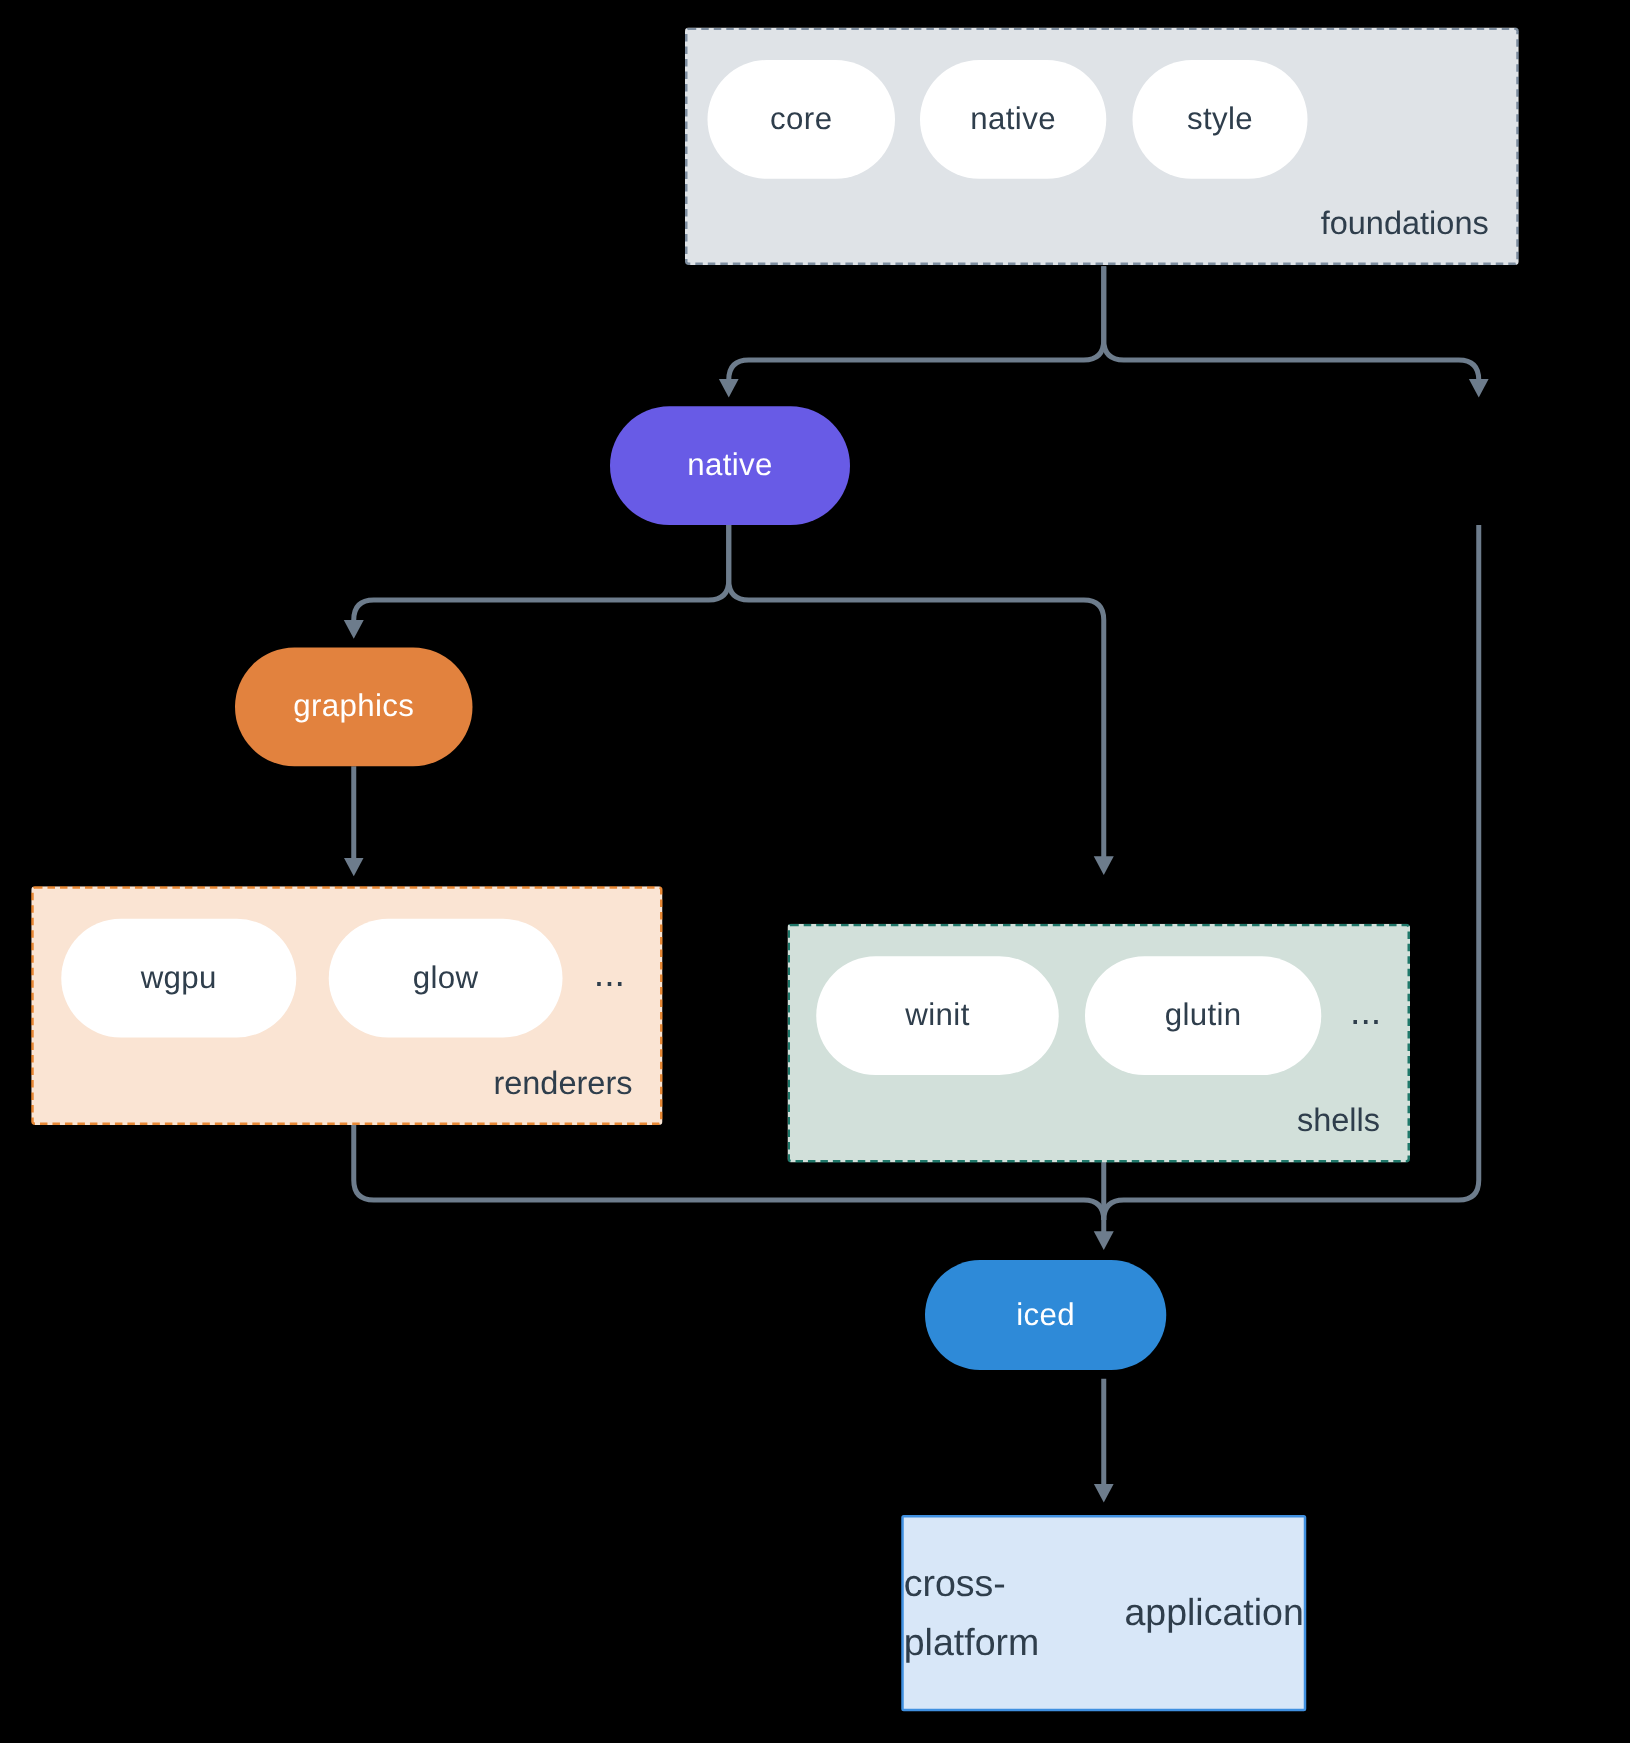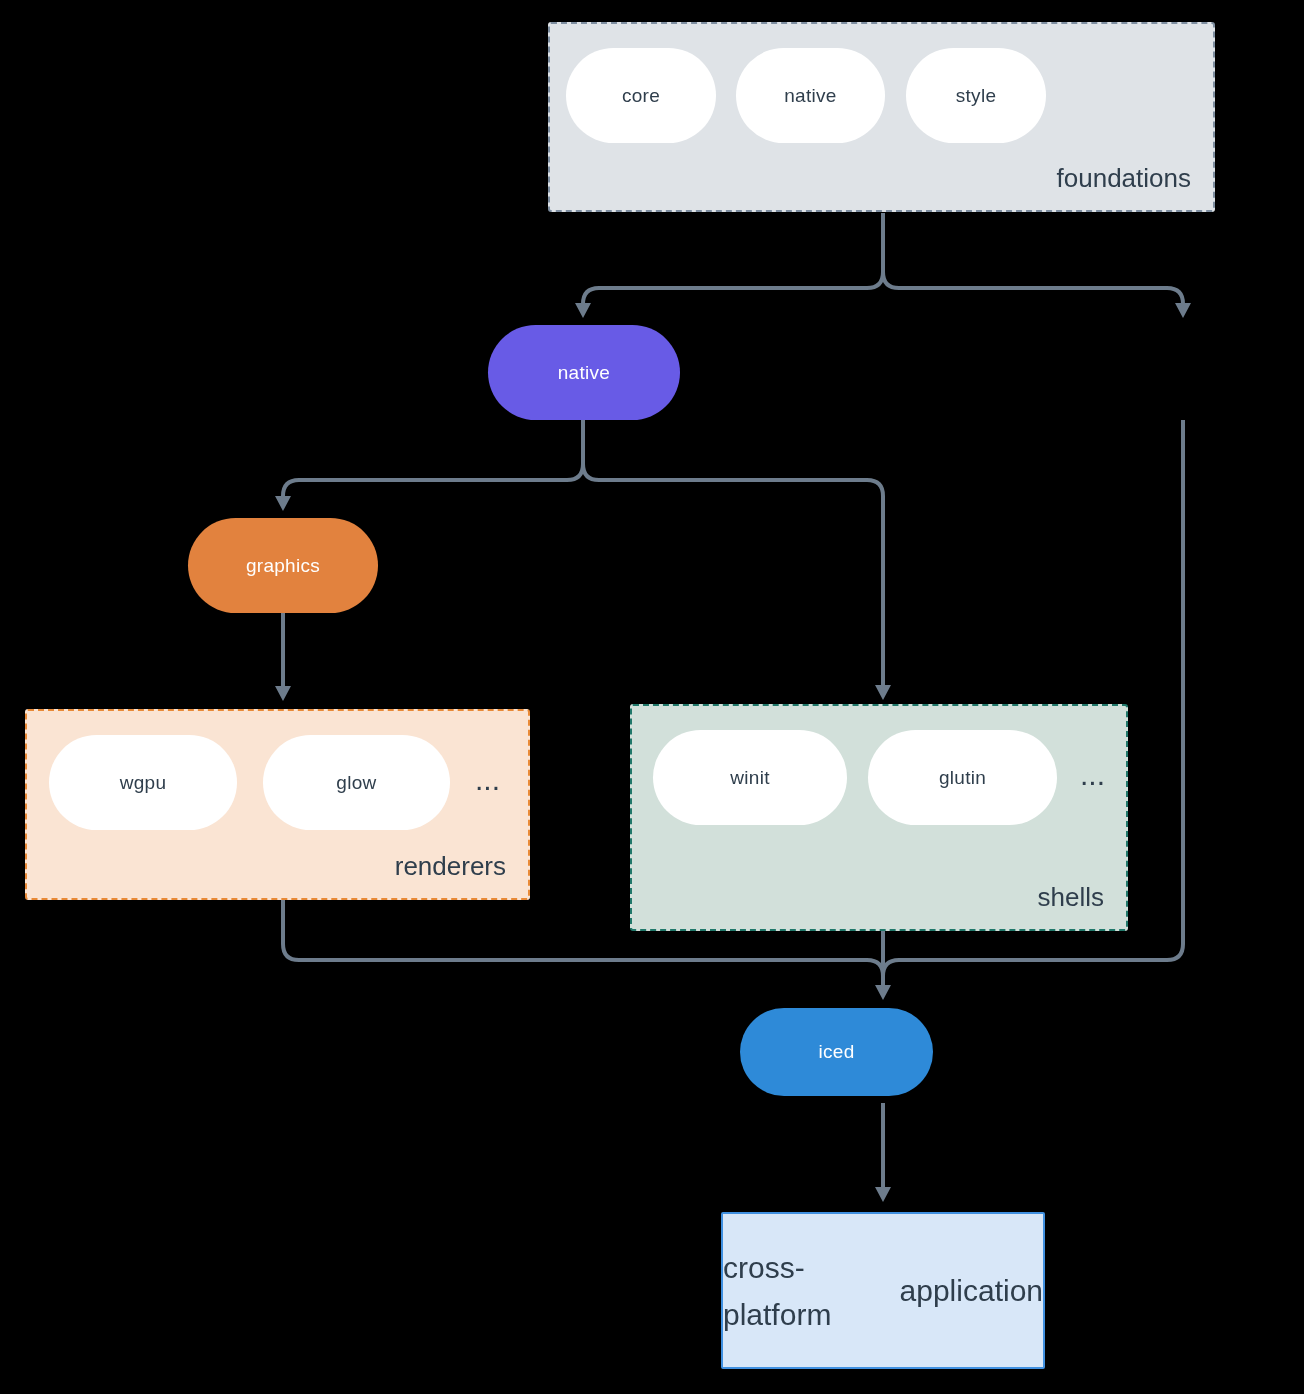--- a/index.html
+++ b/index.html
@@ -18,21 +18,21 @@
 
   .node, .group { position: absolute; z-index: 2; }
 
   .pill {
     display: flex;
     align-items: center;
     justify-content: center;
     background: #ffffff;
     color: #2f3e4c;
     border-radius: 48px;
-    font-size: 19px;
+    font-size: 25px;
     letter-spacing: 0.3px;
   }
 
   .pill.purple { background: #685be6; color: #ffffff; }
   .pill.orange { background: #e2823e; color: #ffffff; }
   .pill.blue   { background: #2e8ad8; color: #ffffff; }
 
   .group {
     border-radius: 3px;
   }
@@ -40,21 +40,21 @@
     left: 548px; top: 22px; width: 667px; height: 190px;
     background: #dfe3e7;
     border: 2px dashed #7e8ea0;
   }
   .group.renderers {
     left: 25px; top: 709px; width: 505px; height: 191px;
     background: #fae4d3;
     border: 2px dashed #e88936;
   }
   .group.shells {
-    left: 630px; top: 704px; width: 498px; height: 227px;
+    left: 630px; top: 739px; width: 498px; height: 191px;
     background: #d2e0da;
     border: 2px dashed #20786a;
   }
 
   .group .in-pill { position: absolute; height: 95px; }
 
   .group-label {
     position: absolute;
     right: 22px; bottom: 16px;
     font-size: 26px;

